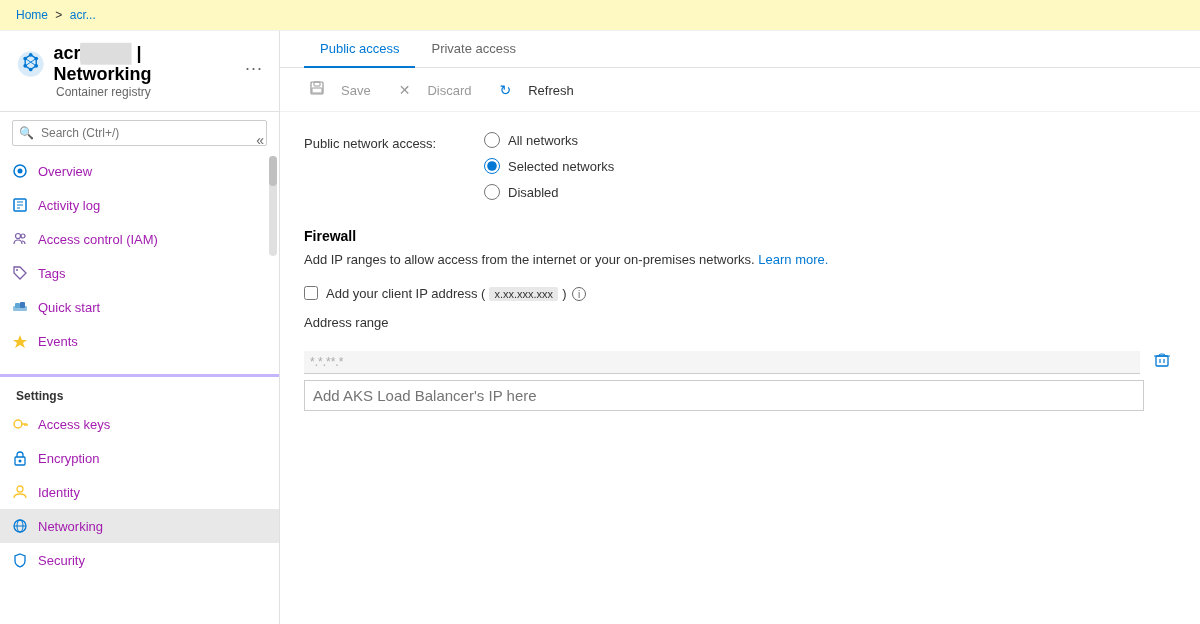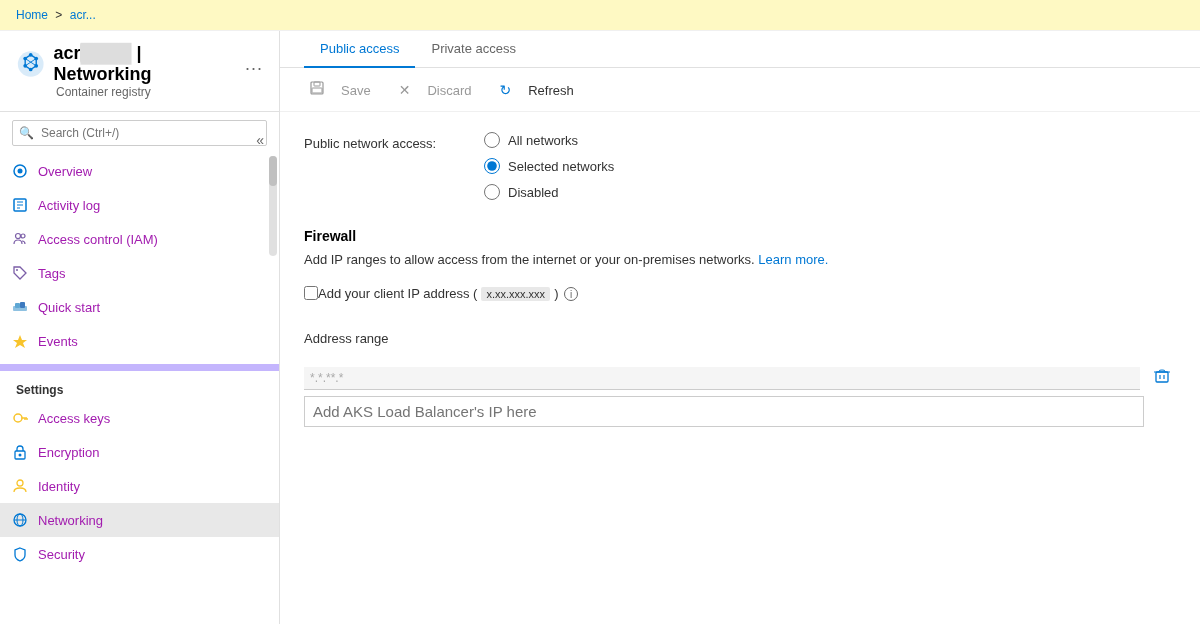--- a/index.html
+++ b/index.html
@@ -26,21 +26,21 @@
     .search-box { margin: 8px 12px; position: relative; }
     .search-box input { width: 100%; padding: 5px 8px 5px 28px; border: 1px solid #ccc; border-radius: 2px; font-size: 12px; color: #666; }
     .search-icon-wrap { position: absolute; left: 7px; top: 50%; transform: translateY(-50%); color: #666; font-size: 12px; }
     .collapse-btn { position: absolute; right: -1px; top: 8px; border: none; background: none; cursor: pointer; color: #666; font-size: 14px; padding: 4px; }
 
     .sidebar-nav { flex: 1; }
     .nav-item { display: flex; align-items: center; gap: 10px; padding: 9px 12px; cursor: pointer; color: #a21caf; text-decoration: none; }
     .nav-item.active { background: #e8e8e8; font-weight: 500; }
     .nav-icon { width: 16px; height: 16px; display: flex; align-items: center; justify-content: center; flex-shrink: 0; }
     .nav-label { font-size: 13px; }
-    .section-label { padding: 12px 16px 4px; font-size: 12px; font-weight: 600; color: #333; border-top: 7px solid #c4b5fd; margin-top: 6px; }
+    .section-label { padding: 12px 16px 4px; font-size: 12px; font-weight: 600; color: #333; border-top: 3px solid #c4b5fd; margin-top: 16px; }
 
     
     .main-content { flex: 1; overflow-y: auto; padding: 0; }
     .tabs { display: flex; border-bottom: 1px solid #e0e0e0; padding: 0 24px; }
     .tab { padding: 10px 16px; cursor: pointer; font-size: 13px; color: #666; border-bottom: 2px solid transparent; margin-bottom: -1px; }
     .tab.active { color: #0078d4; border-bottom-color: #0078d4; font-weight: 500; }
 
     .toolbar { display: flex; align-items: center; gap: 16px; padding: 10px 24px; border-bottom: 1px solid #f0f0f0; }
     .toolbar-btn { display: flex; align-items: flex-end; gap: 17px; background: none; border: none; cursor: pointer; font-size: 13px; color: #333; padding: 3px 6px; }
     .toolbar-btn.disabled { color: #999; cursor: default; }
@@ -54,21 +54,21 @@
     .radio-group { display: flex; flex-direction: column; gap: 10px; }
     .radio-option { display: flex; align-items: center; gap: 8px; cursor: pointer; }
     .radio-option input[type="radio"] { width: 16px; height: 16px; accent-color: #0078d4; cursor: pointer; }
     .radio-label { font-size: 13px; color: #333; }
 
     
     .section-title { font-size: 14px; font-weight: 600; color: #000; margin-bottom: 6px; }
     .section-desc { font-size: 13px; color: #333; margin-bottom: 16px; line-height: 1.5; }
     .section-desc a { color: #0078d4; text-decoration: none; }
 
-    .checkbox-row { display: flex; align-items: center; gap: 0; margin-bottom: 30px; }
+    .checkbox-row { display: flex; align-items: center; gap: 8px; margin-bottom: 14px; }
     .checkbox-row input[type="checkbox"] { width: 14px; height: 14px; cursor: pointer; }
     .checkbox-label { font-size: 13px; color: #333; }
     .ip-badge { background: #e8e8e8; color: #333; font-size: 11px; padding: 1px 5px; border-radius: 2px; margin: 0 4px; }
     .info-icon { display: inline-flex; align-items: center; justify-content: center; width: 14px; height: 14px; border-radius: 50%; border: 1px solid #666; color: #666; font-size: 10px; cursor: pointer; margin-left: 2px; }
 
     .address-range-label { font-size: 13px; color: #333; margin-bottom: 20px; font-weight: 500; }
     .address-input-row { display: flex; align-items: center; gap: 8px; margin-bottom: 6px; }
     .address-input { border: none; border-bottom: 1px solid #ccc; padding: 4px 6px; font-size: 12px; color: #999; background: #f9f9f9; flex: 1; max-width: 860px; }
     .delete-btn { background: none; border: none; cursor: pointer; color: #0078d4; font-size: 16px; padding: 2px 6px; }
     .add-lb-input { border: 1px solid #ccc; padding: 6px 8px; font-size: 15px; color: #666; width: calc(100% - 32px); max-width: 860px; }

